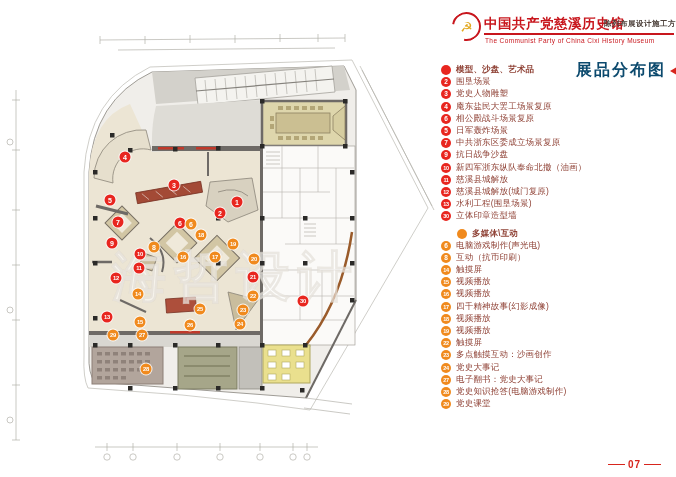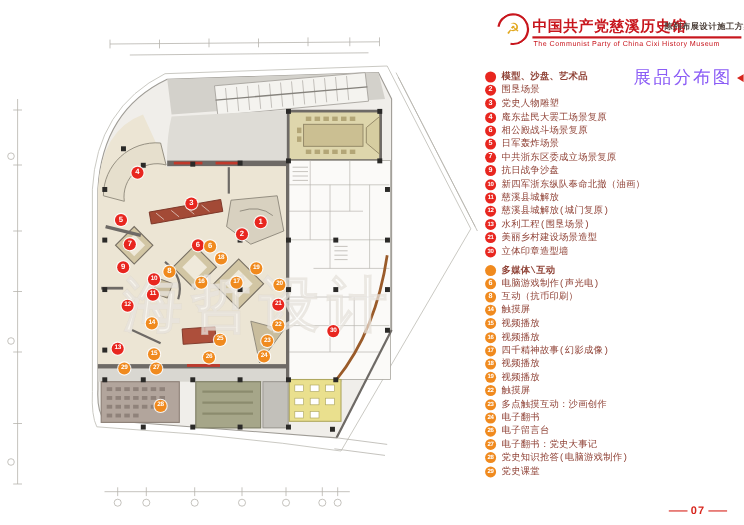--- a/index.html
+++ b/index.html
@@ -27,32 +27,32 @@
   }
   .hdr-rule{position:absolute;left:484px;top:33px;width:190px;height:2px;background:#c8161d;}
   .hdr-en{
     position:absolute;left:485px;top:37px;
     font-size:6.5px;color:#c8161d;letter-spacing:.4px;white-space:nowrap;
   }
   
   .legend-title{
     position:absolute;left:576px;top:60px;display:flex;align-items:center;gap:4px;
   }
-  .legend-title .txt{font-size:16px;font-weight:normal;color:#8b5cf6;letter-spacing:2px;white-space:nowrap;}
+  .legend-title .txt{font-size:16px;font-weight:bold;color:#0c4a6e;letter-spacing:2px;white-space:nowrap;}
   .legend-title .tri{width:0;height:0;border-right:15px solid #d7251d;border-top:9px solid transparent;border-bottom:9px solid transparent;}
   #legend{position:absolute;left:441px;top:64px;width:230px;}
   .lg-row{display:flex;align-items:center;height:12.2px;gap:5px;}
-  .lg-row.gap{margin-top:5px;}
+  .lg-row.gap{margin-top:5px;margin-left:16px;}
   .lg-dot{width:10px;height:10px;border-radius:50%;flex:0 0 auto;}
   .lg-badge{
     width:10px;height:10px;border-radius:50%;flex:0 0 auto;
     color:#fff;font-size:6.5px;font-weight:bold;line-height:10px;text-align:center;
   }
   .lg-badge.two{font-size:5.5px;letter-spacing:-.3px;}
-  .lg-label{font-size:8.5px;color:#904337;white-space:nowrap;letter-spacing:.2px;font-family:Liberation Mono, monospace;}
+  .lg-label{font-size:8.5px;color:#904337;white-space:nowrap;letter-spacing:.2px;}
   .lg-header .lg-label{font-weight:bold;}
   
   #badge-layer{position:absolute;left:0;top:0;width:676px;height:477px;pointer-events:none;}
   .pbadge{
     position:absolute;width:11px;height:11px;border-radius:50%;
     transform:translate(-50%,-50%);
     color:#fff;font-size:7px;font-weight:bold;line-height:11px;text-align:center;
     box-shadow:0 0 0 1px rgba(255,255,255,.85);
   }
   .pbadge.two{font-size:5.8px;letter-spacing:-.3px;}
@@ -422,24 +422,20 @@
     </div>
     <div class="lg-row">
       <span class="lg-badge two" style="background: rgb(232, 38, 31);">12</span>
       <span class="lg-label">慈溪县城解放(城门复原)</span>
     </div>
     <div class="lg-row">
       <span class="lg-badge two" style="background: rgb(232, 38, 31);">13</span>
       <span class="lg-label">水利工程(围垦场景)</span>
     </div>
     <div class="lg-row">
-      <span class="lg-badge two" style="background: rgb(232, 38, 31);">21</span>
-      <span class="lg-label">美丽乡村建设场景造型</span>
-    </div>
-    <div class="lg-row">
       <span class="lg-badge two" style="background: rgb(232, 38, 31);">30</span>
       <span class="lg-label">立体印章造型墙</span>
     </div>
     <div class="lg-row lg-header gap">
       <span class="lg-dot" style="background: rgb(240, 138, 30);"></span>
       <span class="lg-label">多媒体\互动</span>
     </div>
     <div class="lg-row">
       <span class="lg-badge" style="background: rgb(240, 138, 30);">6</span>
       <span class="lg-label">电脑游戏制作(声光电)</span>
@@ -475,25 +471,21 @@
     <div class="lg-row">
       <span class="lg-badge two" style="background: rgb(240, 138, 30);">22</span>
       <span class="lg-label">触摸屏</span>
     </div>
     <div class="lg-row">
       <span class="lg-badge two" style="background: rgb(240, 138, 30);">23</span>
       <span class="lg-label">多点触摸互动：沙画创作</span>
     </div>
     <div class="lg-row">
       <span class="lg-badge two" style="background: rgb(240, 138, 30);">24</span>
-      <span class="lg-label">电子翻书</span>
-    </div>
-    <div class="lg-row">
-      <span class="lg-badge two" style="background: rgb(240, 138, 30);">26</span>
-      <span class="lg-label">电子留言台</span>
+      <span class="lg-label">党史大事记</span>
     </div>
     <div class="lg-row">
       <span class="lg-badge two" style="background: rgb(240, 138, 30);">27</span>
       <span class="lg-label">电子翻书：党史大事记</span>
     </div>
     <div class="lg-row">
       <span class="lg-badge two" style="background: rgb(240, 138, 30);">28</span>
       <span class="lg-label">党史知识抢答(电脑游戏制作)</span>
     </div>
     <div class="lg-row">

